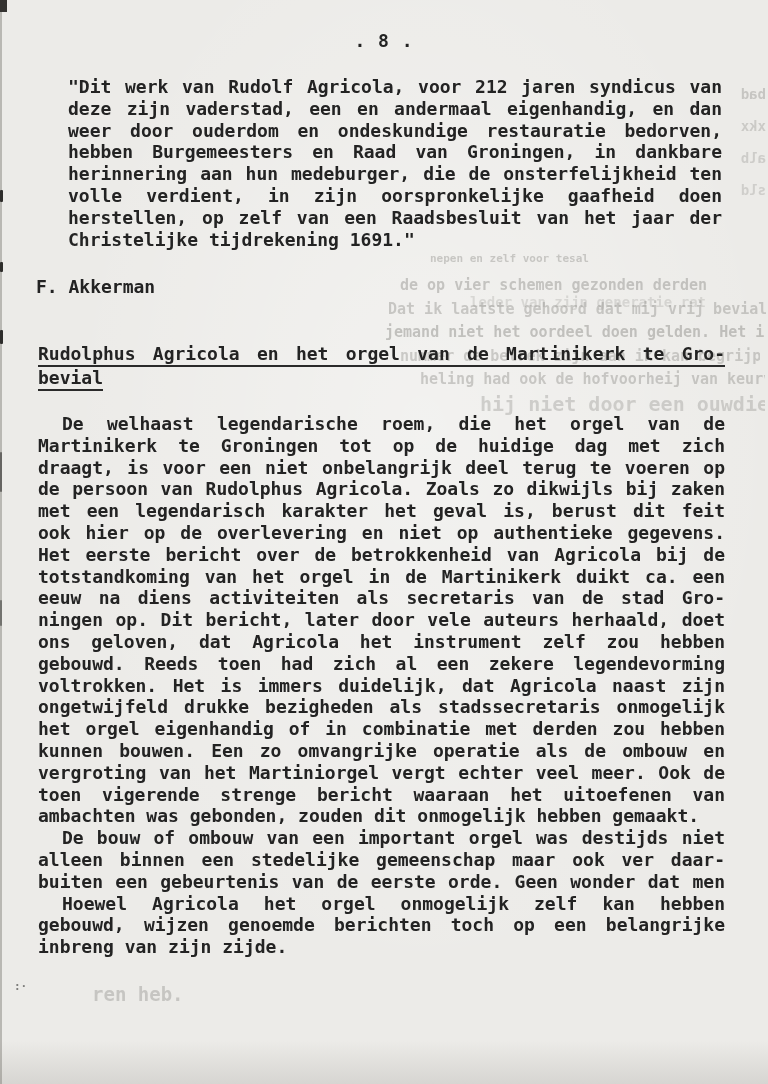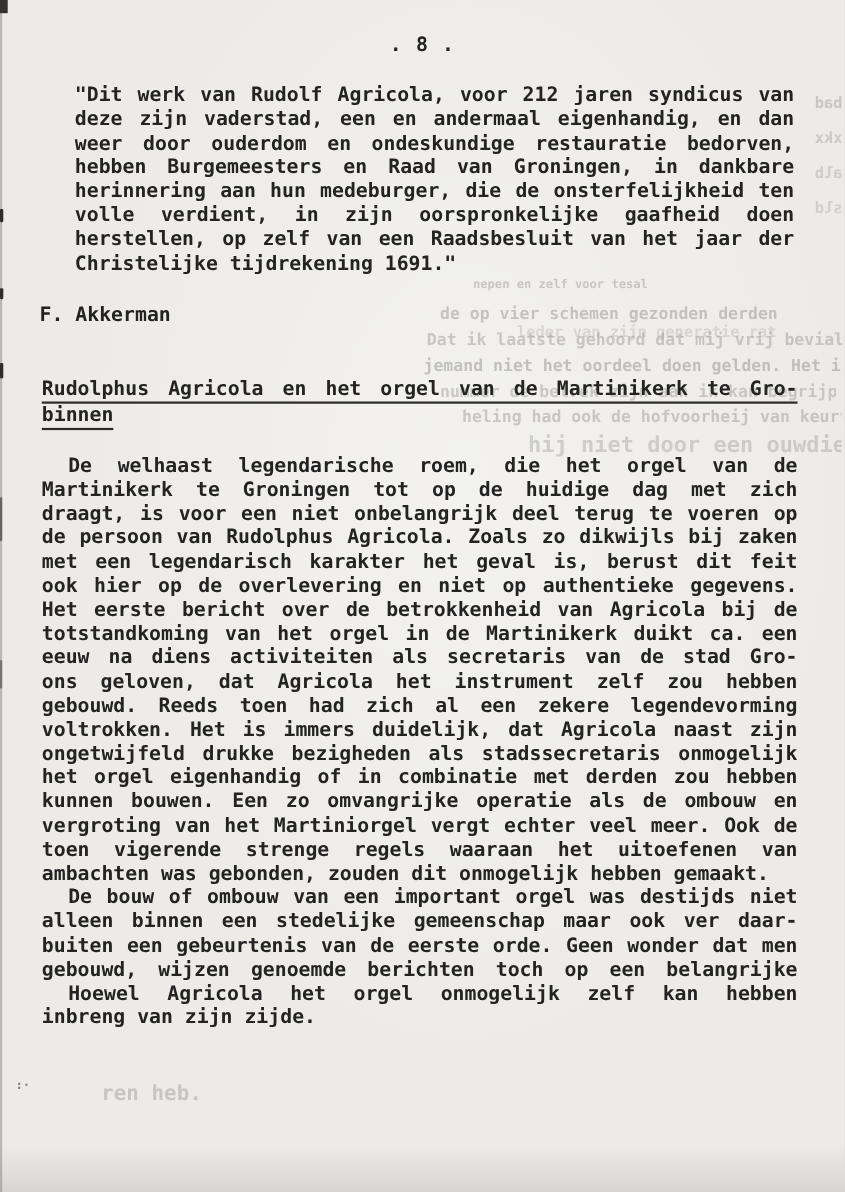--- a/index.html
+++ b/index.html
@@ -87,43 +87,44 @@
       <div class="ln">herinnering aan hun medeburger, die de onsterfelijkheid ten</div>
       <div class="ln">volle verdient, in zijn oorspronkelijke gaafheid doen</div>
       <div class="ln">herstellen, op zelf van een Raadsbesluit van het jaar der</div>
       <div class="ln lastline">Christelijke tijdrekening 1691."</div>
     </div>
 
   <div class="author txt">F. Akkerman</div>
 
   <div class="heading txt">
     <div class="ln">Rudolphus Agricola en het orgel van de Martinikerk te Gro-</div>
-    <div class="ln lastline"><span>binnen</span></div>
+    <div class="ln lastline"><span>bevial</span></div>
   </div>
 
   <div class="bodytext txt">
       <div class="ln indent">De welhaast legendarische roem, die het orgel van de</div>
       <div class="ln">Martinikerk te Groningen tot op de huidige dag met zich</div>
       <div class="ln">draagt, is voor een niet onbelangrijk deel terug te voeren op</div>
       <div class="ln">de persoon van Rudolphus Agricola. Zoals zo dikwijls bij zaken</div>
       <div class="ln">met een legendarisch karakter het geval is, berust dit feit</div>
       <div class="ln">ook hier op de overlevering en niet op authentieke gegevens.</div>
       <div class="ln">Het eerste bericht over de betrokkenheid van Agricola bij de</div>
       <div class="ln">totstandkoming van het orgel in de Martinikerk duikt ca. een</div>
       <div class="ln">eeuw na diens activiteiten als secretaris van de stad Gro-</div>
+      <div class="ln">ningen op. Dit bericht, later door vele auteurs herhaald, doet</div>
       <div class="ln">ons geloven, dat Agricola het instrument zelf zou hebben</div>
       <div class="ln">gebouwd. Reeds toen had zich al een zekere legendevorming</div>
       <div class="ln">voltrokken. Het is immers duidelijk, dat Agricola naast zijn</div>
       <div class="ln">ongetwijfeld drukke bezigheden als stadssecretaris onmogelijk</div>
       <div class="ln">het orgel eigenhandig of in combinatie met derden zou hebben</div>
       <div class="ln">kunnen bouwen. Een zo omvangrijke operatie als de ombouw en</div>
       <div class="ln">vergroting van het Martiniorgel vergt echter veel meer. Ook de</div>
-      <div class="ln">toen vigerende strenge regels waaraan het uitoefenen van</div>
+      <div class="ln">toen vigerende strenge bericht waaraan het uitoefenen van</div>
       <div class="ln lastline">ambachten was gebonden, zouden dit onmogelijk hebben gemaakt.</div>
       <div class="ln indent">De bouw of ombouw van een important orgel was destijds niet</div>
       <div class="ln">alleen binnen een stedelijke gemeenschap maar ook ver daar-</div>
       <div class="ln">buiten een gebeurtenis van de eerste orde. Geen wonder dat men</div>
+      <div class="ln indent">Hoewel Agricola het orgel onmogelijk zelf kan hebben</div>
       <div class="ln">gebouwd, wijzen genoemde berichten toch op een belangrijke</div>
-      <div class="ln indent">Hoewel Agricola het orgel onmogelijk zelf kan hebben</div>
       <div class="ln lastline">inbreng van zijn zijde.</div>
     </div>
 
 </div>
 
 </body></html>

